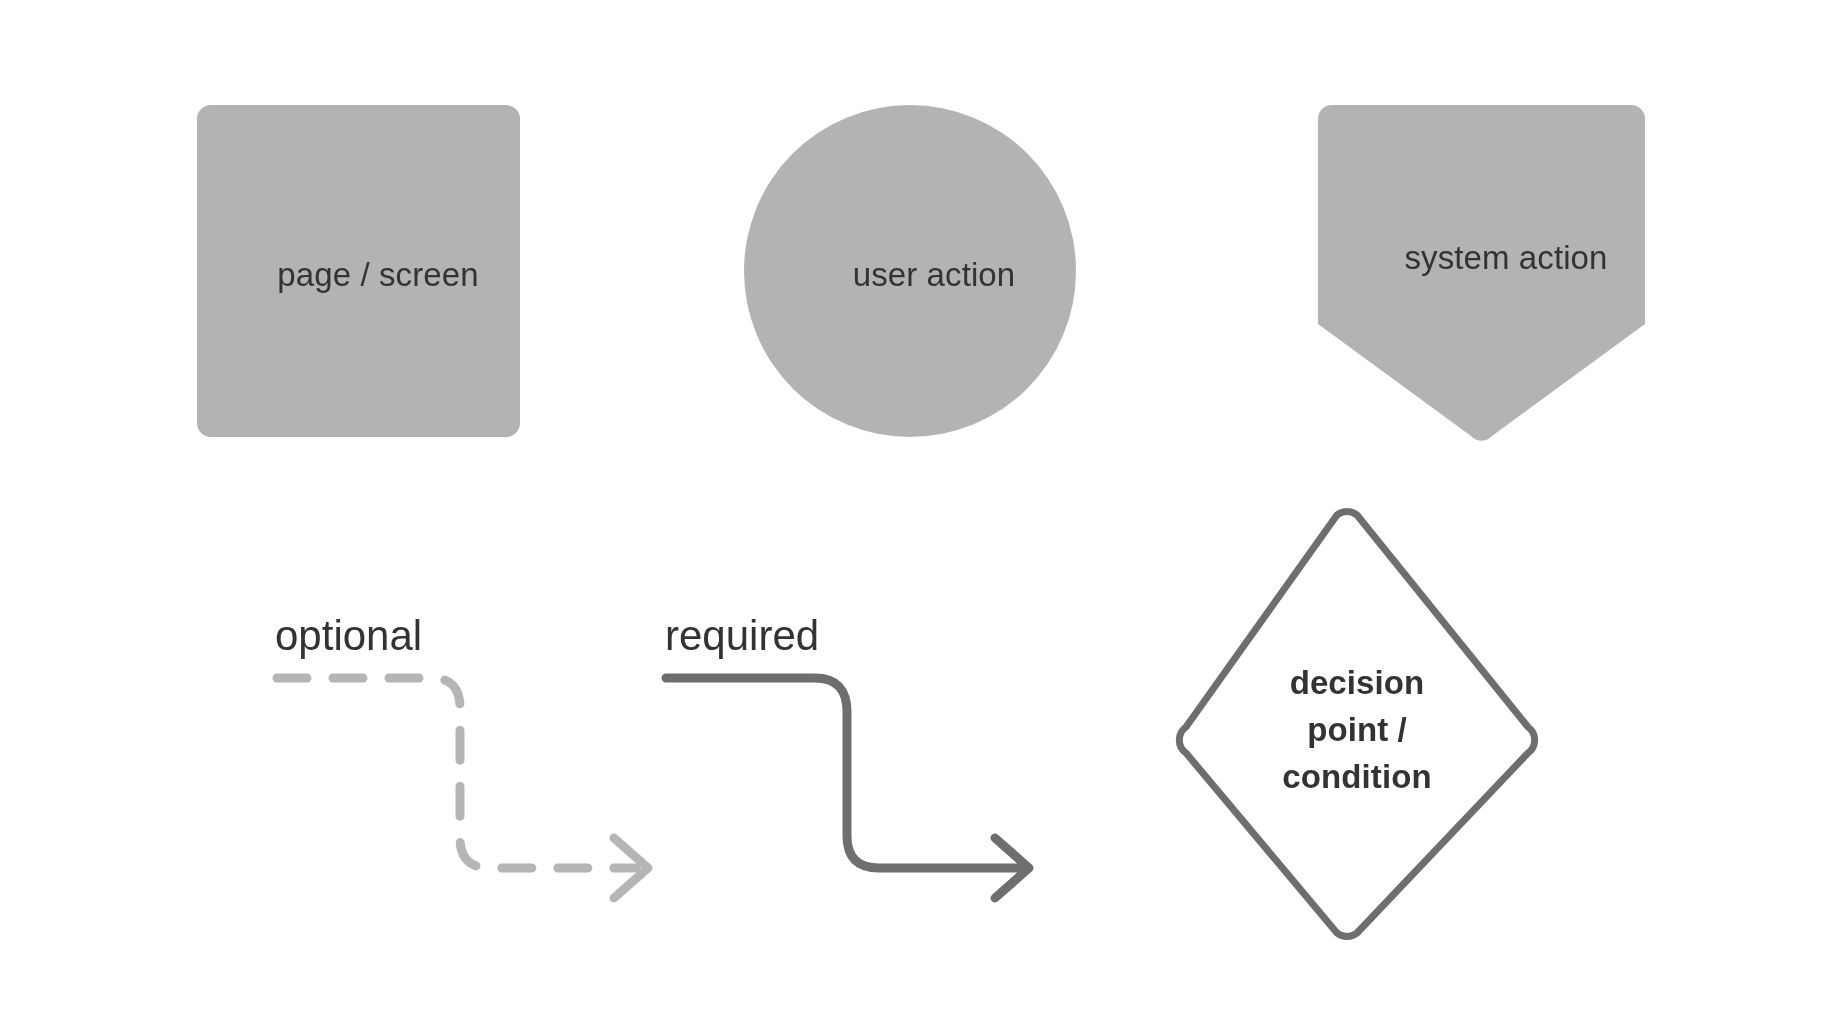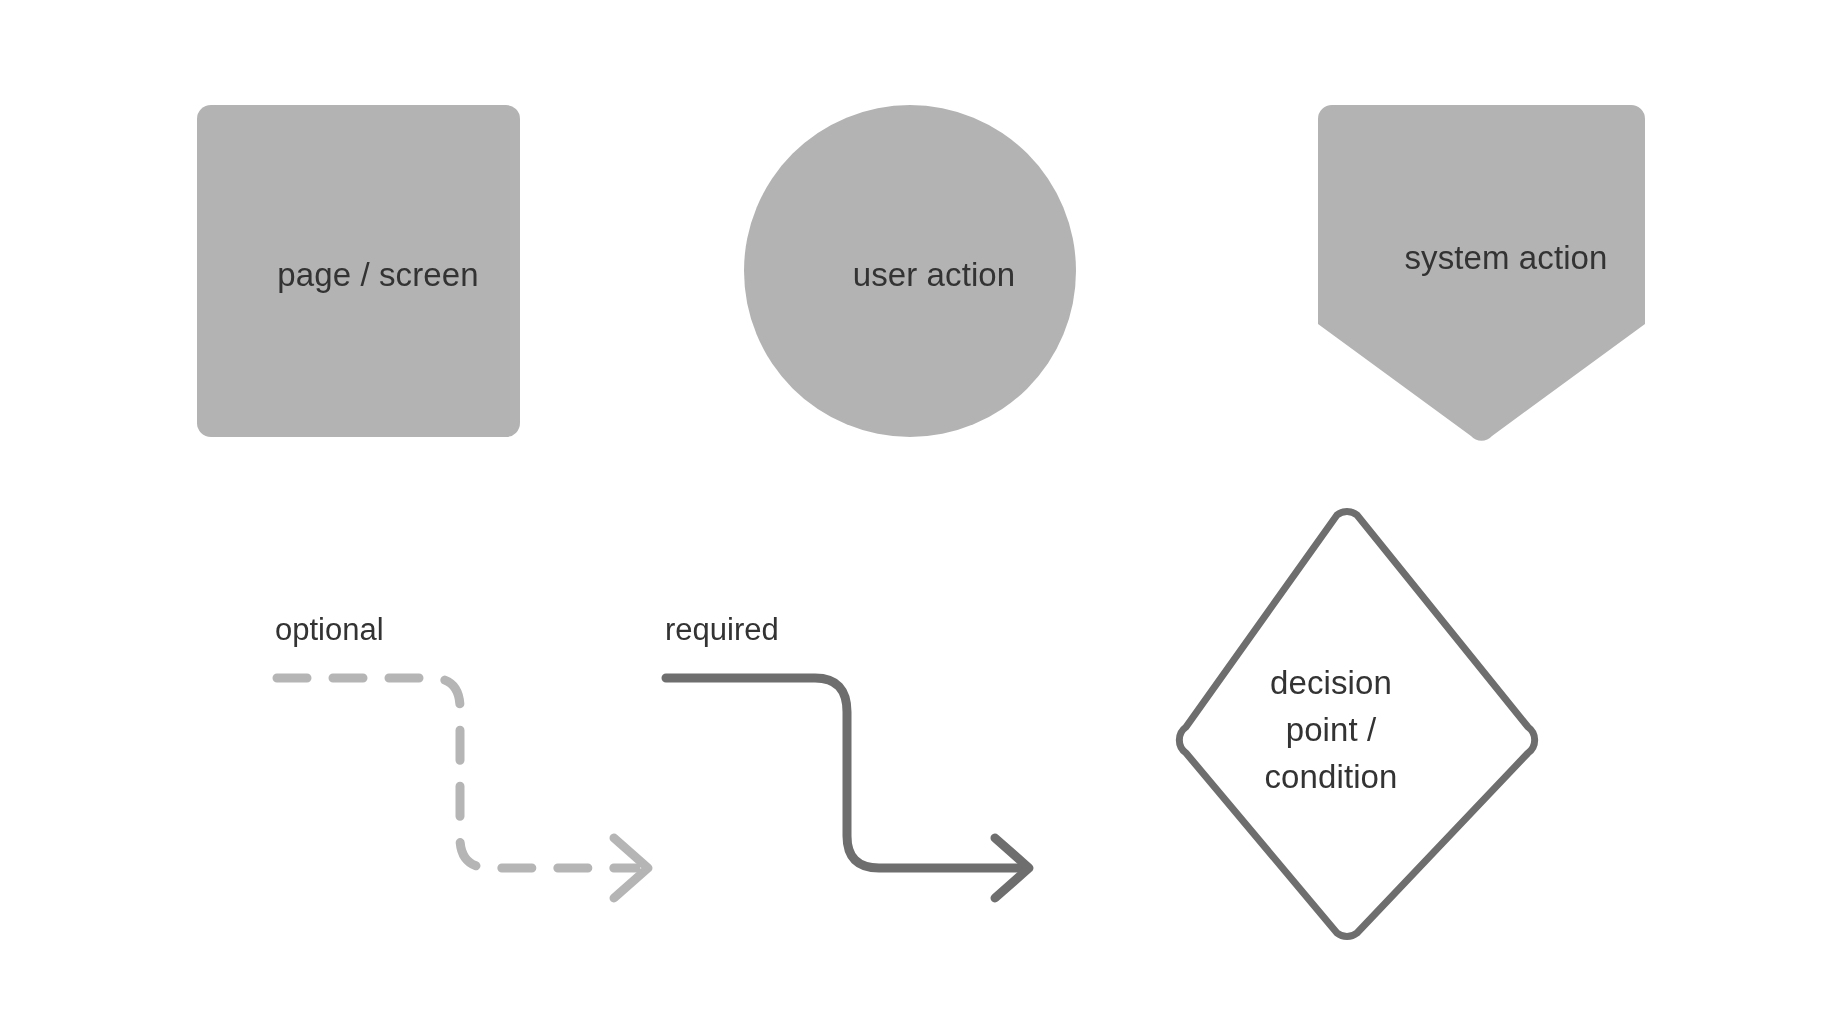--- a/index.html
+++ b/index.html
@@ -37,21 +37,21 @@
     font-weight: 400;
     color: #333333;
     line-height: 1.42;
     letter-spacing: 0.1px;
     white-space: pre-line;
     pointer-events: none;
   }
   .edge-label {
     position: absolute;
     font-family: "Liberation Sans", sans-serif;
-    font-size: 31px;
+    font-size: 42px;
     font-weight: 400;
     color: #333333;
     line-height: 1.2;
     white-space: nowrap;
   }
   
   #label-page-screen {
     left: 197px;
     top: 252px;
     width: 362px;
@@ -61,23 +61,24 @@
     top: 252px;
     width: 330px;
     padding-left: 24px;
   }
   #label-system-action {
     left: 1318px;
     top: 235px;
     width: 376px;
   }
   #label-decision {
-    left: 1161px;
+    left: 1187px;
     top: 660px;
     width: 340px;
+    font-weight: bold;
   }
   #label-optional {
     left: 275px;
     top: 611px;
   }
   #label-required {
     left: 665px;
     top: 611px;
     text-align: center;
   }

